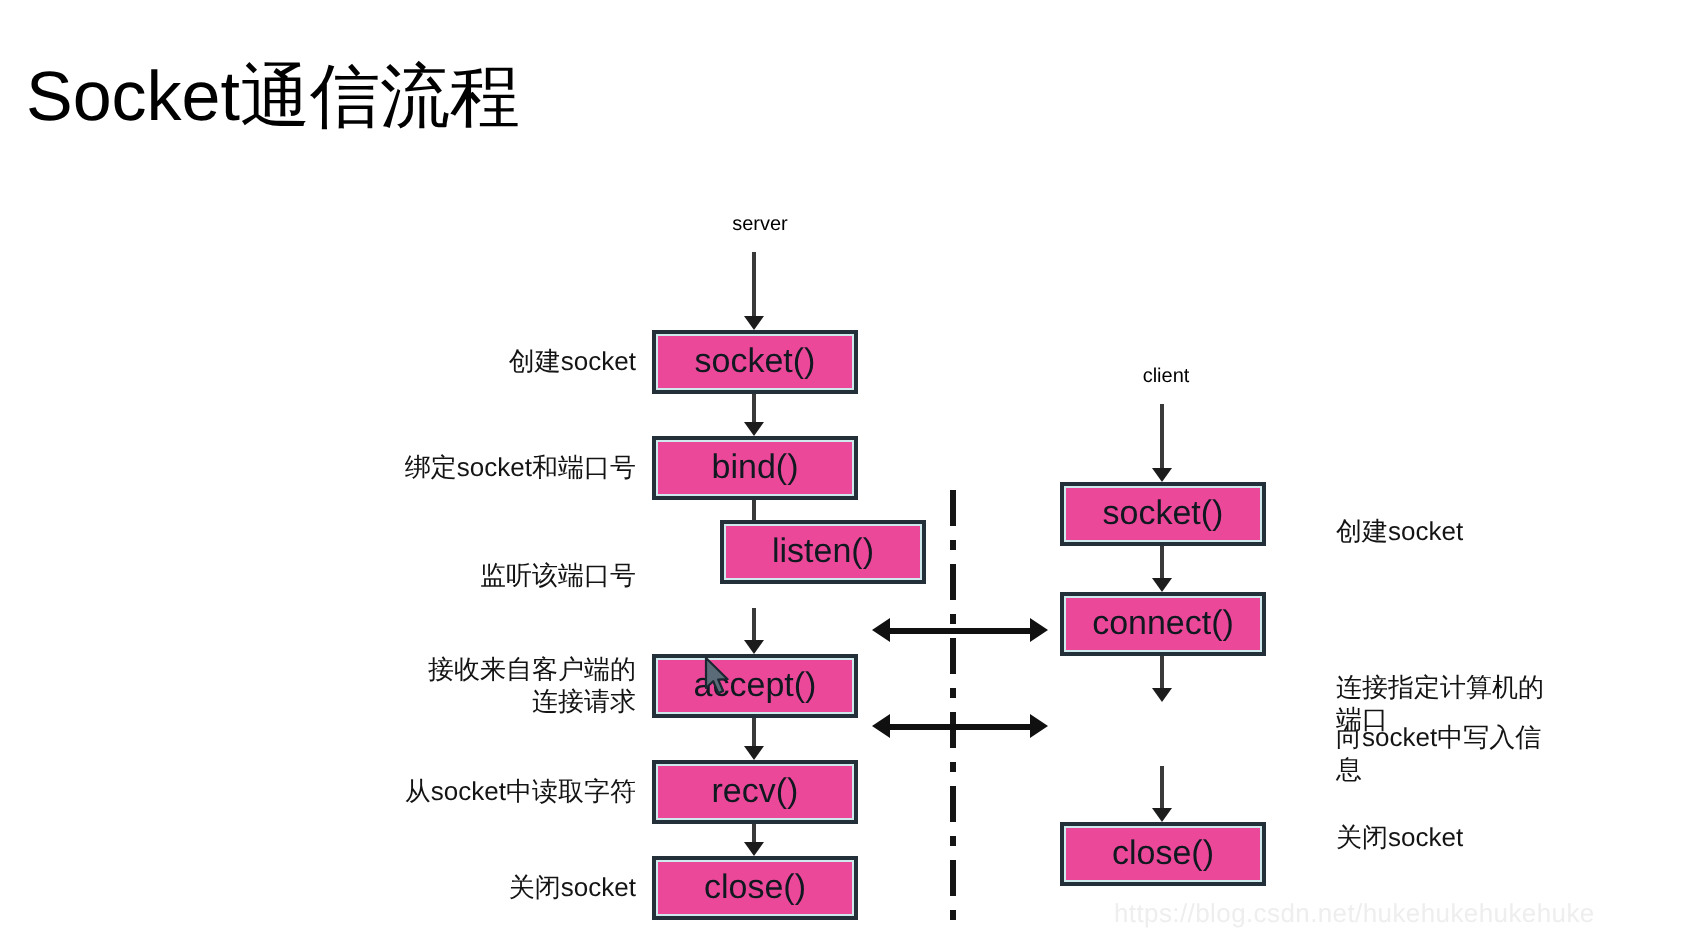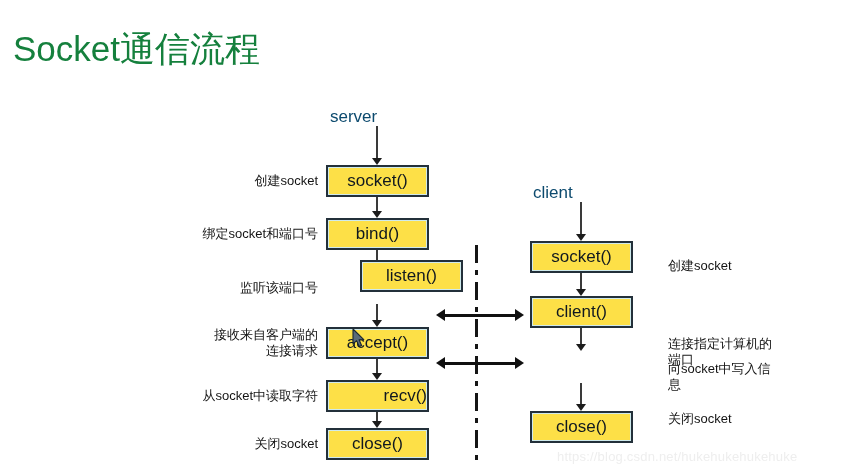--- a/index.html
+++ b/index.html
@@ -18,44 +18,44 @@
     overflow: hidden;
   }
 
   
   #title {
     position: absolute;
     left: 13px;
     top: 28px;
     font-size: 35px;
     line-height: 42px;
-    color: #15803d;
+    color: #000000;
     letter-spacing: 0px;
     white-space: nowrap;
     font-weight: 400;
   }
 
   
   .col-head {
     position: absolute;
-    font-size: 17px;
-    color: #0c4a6e;
-    white-space: nowrap;
-    text-align: left;
+    font-size: 10px;
+    color: #000000;
+    white-space: nowrap;
+    text-align: center;
   }
   #head-server { left: 330px; top: 107px; width: 100px; }
   #head-client { left: 533px; top: 183px; width: 100px; }
 
   
   .box {
     position: absolute;
     width: 103px;
     height: 32px;
     box-sizing: border-box;
-    background: #fde047;
+    background: #ec4899;
     border: 2px solid #23303a;
     box-shadow: inset 0 0 0 1px #cfeaec;
     color: #101820;
     font-size: 17px;
     line-height: 28px;
     text-align: center;
     white-space: nowrap;
   }
   .box.server { left: 326px; }
   .box.client { left: 530px; }
@@ -203,21 +203,21 @@
     <div class="stem"></div>
     <div class="head"></div>
   </div>
 
   <div class="box server" style="top:327px;">accept()</div>
   <div class="vconn" style="left:371px; top:359px; height:21px;">
     <div class="stem"></div>
     <div class="head"></div>
   </div>
 
-  <div class="box server" style="top:380px;text-align:right;">recv()</div>
+  <div class="box server" style="top:380px;">recv()</div>
   <div class="vconn" style="left:371px; top:412px; height:16px;">
     <div class="stem"></div>
     <div class="head"></div>
   </div>
 
   <div class="box server" style="top:428px;">close()</div>
 
   <div class="label-left" style="top:173px;">创建socket</div>
   <div class="label-left" style="top:226px;text-align:center;">绑定socket和端口号</div>
   <div class="label-left" style="top:280px;">监听该端口号</div>
@@ -230,21 +230,21 @@
     <div class="stem"></div>
     <div class="head"></div>
   </div>
 
   <div class="box client" style="top:241px;">socket()</div>
   <div class="vconn" style="left:575px; top:273px; height:23px;">
     <div class="stem"></div>
     <div class="head"></div>
   </div>
 
-  <div class="box client" style="top:296px;">client()</div>
+  <div class="box client" style="top:296px;">connect()</div>
   <div class="vconn" style="left:575px; top:328px; height:23px;">
     <div class="stem"></div>
     <div class="head"></div>
   </div>
 
   <div class="vconn" style="left:575px; top:383px; height:28px;">
     <div class="stem"></div>
     <div class="head"></div>
   </div>
 

